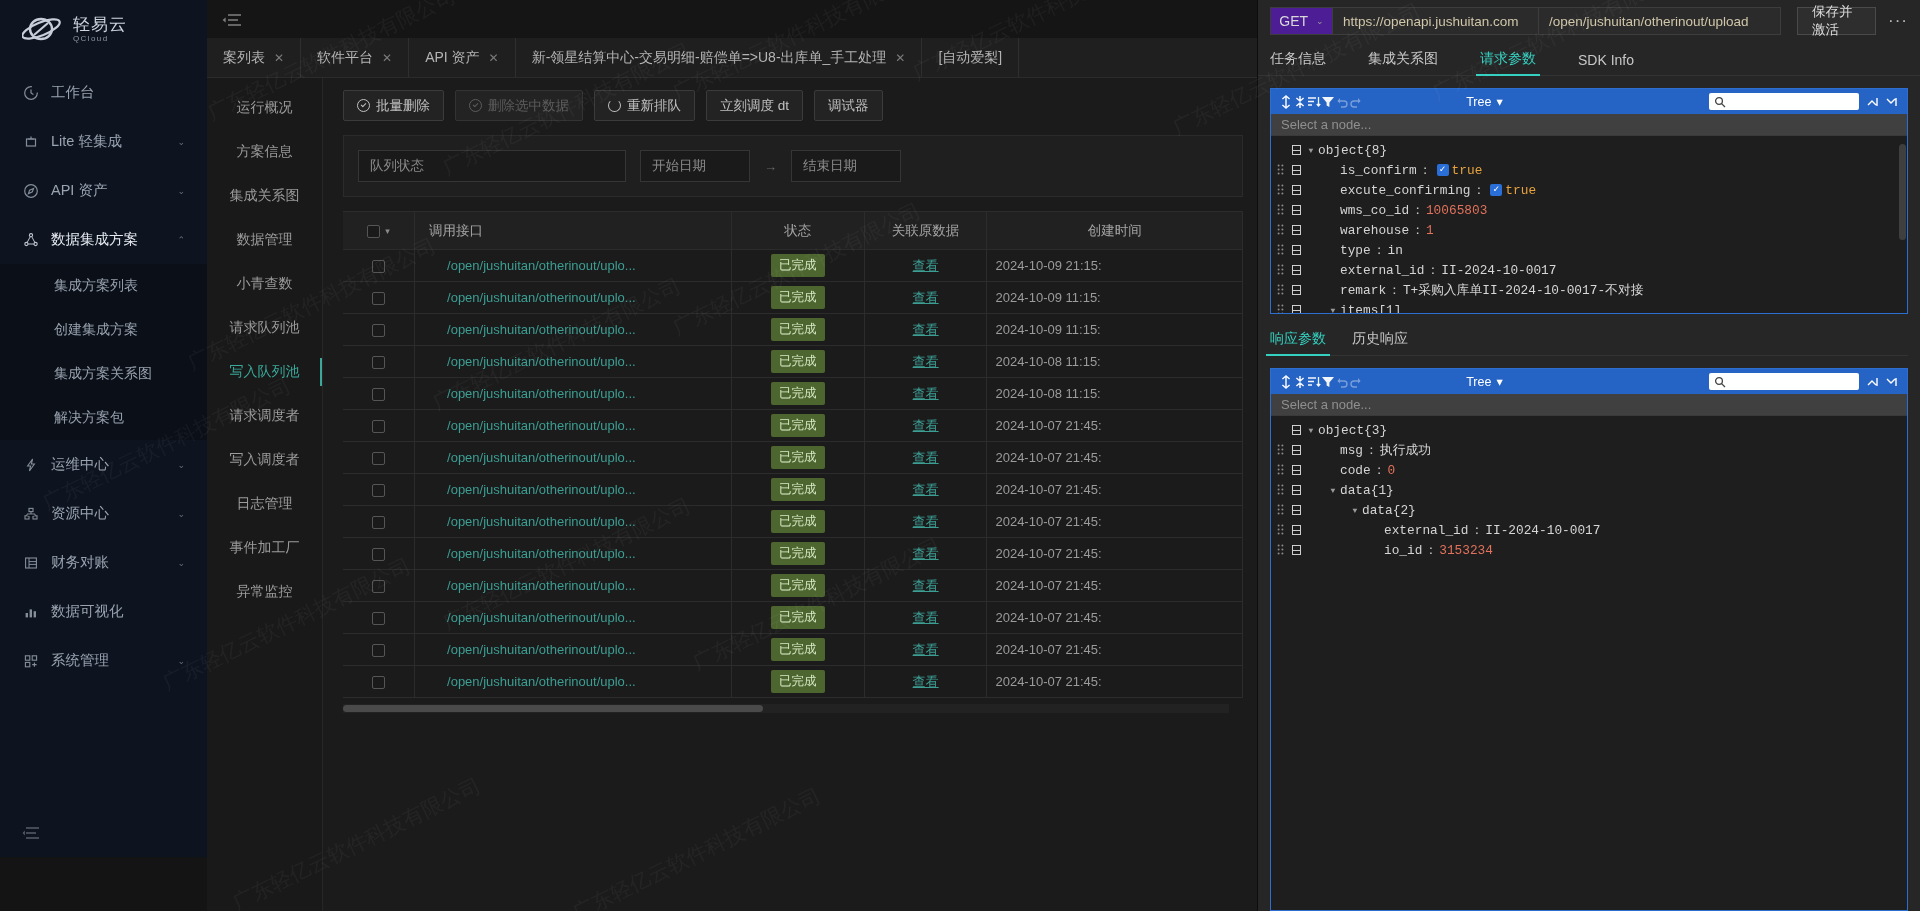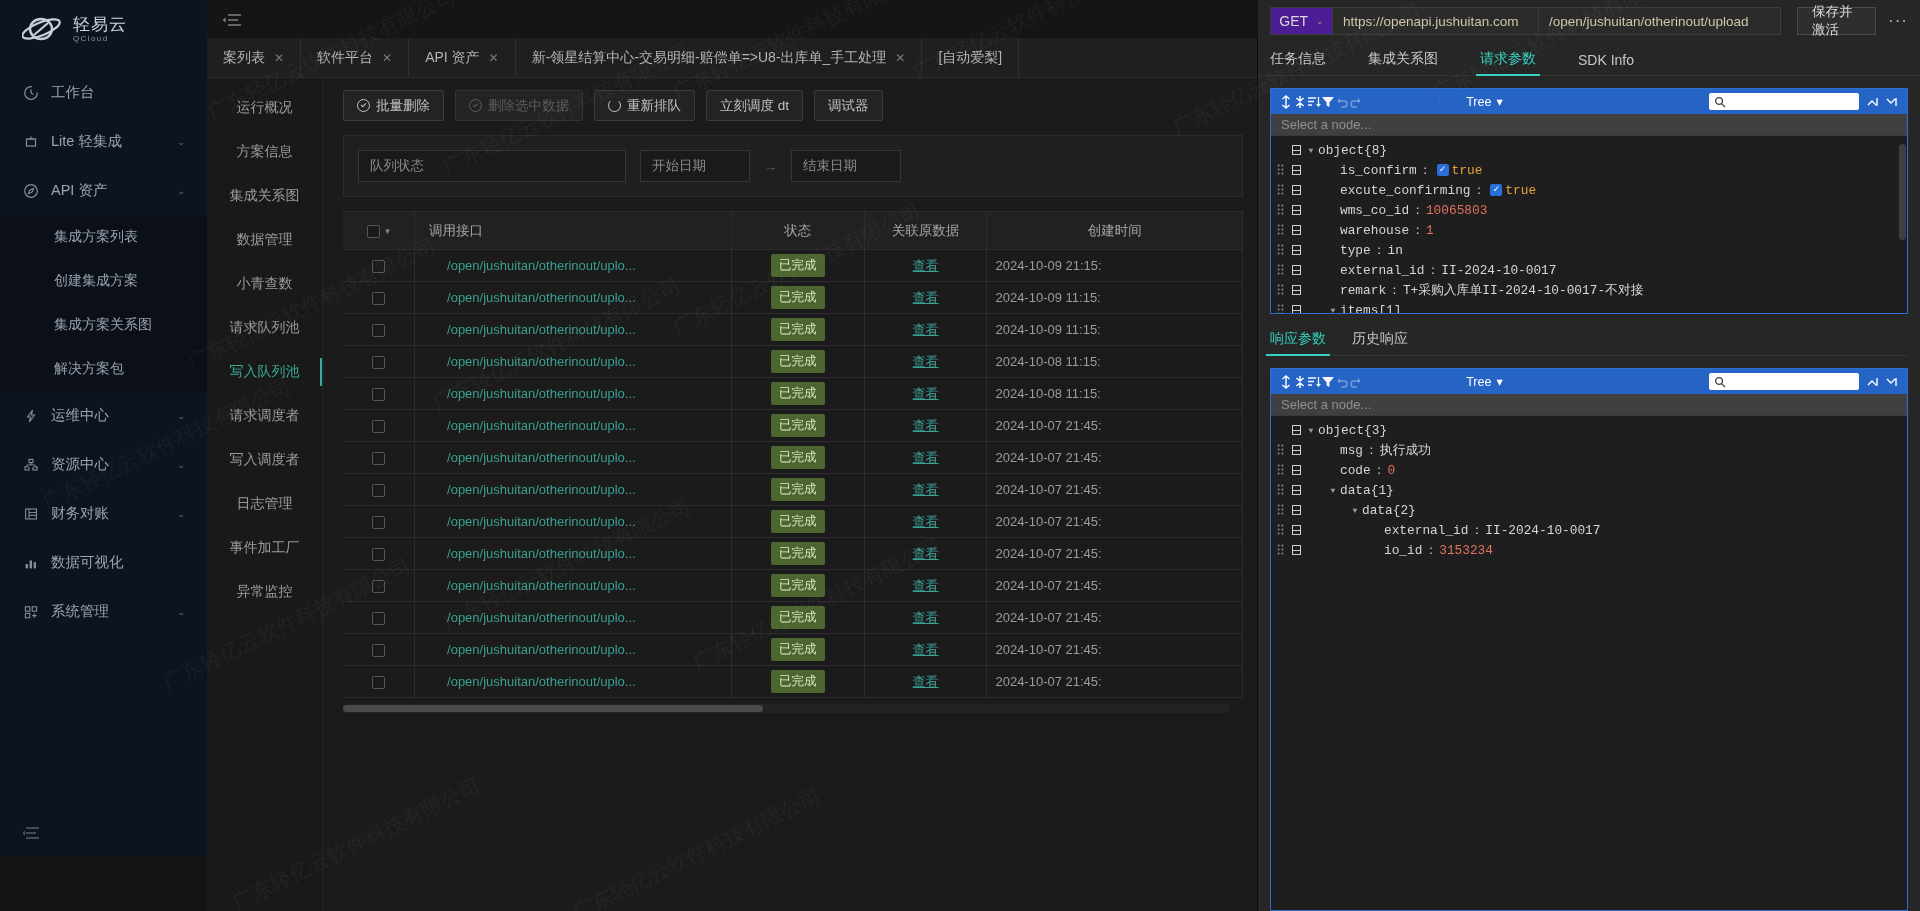--- a/index.html
+++ b/index.html
@@ -274,20 +274,32 @@
       <div class="nav-item">
         <span class="ico">
           <svg width="16" height="16" viewBox="0 0 16 16">
               <circle cx="8" cy="8" r="6.3" fill="none" stroke="#9aa3b0" stroke-width="1.2"></circle>
               <path d="M10.6 5.4L6.6 7.2 5.4 10.6 9.4 8.8z" fill="none" stroke="#9aa3b0" stroke-width="1.1"></path>
             </svg>
         </span>
         <span>API 资产</span>
         <span class="chev">⌄</span>
       </div>
+      <div class="nav-item active">
+        <span class="ico">
+          <svg width="16" height="16" viewBox="0 0 16 16">
+              <circle cx="8" cy="3.2" r="1.6" fill="none" stroke="#dfe5ee" stroke-width="1.1"></circle>
+              <circle cx="3.4" cy="12" r="1.6" fill="none" stroke="#dfe5ee" stroke-width="1.1"></circle>
+              <circle cx="12.6" cy="12" r="1.6" fill="none" stroke="#dfe5ee" stroke-width="1.1"></circle>
+              <path d="M7.2 4.8L4.2 10.4M8.8 4.8l3 5.6M5 12h6" stroke="#dfe5ee" stroke-width="1"></path>
+            </svg>
+        </span>
+        <span>数据集成方案</span>
+        <span class="chev">⌃</span>
+      </div>
 
       <div class="nav-group">
         <div class="nav-sub">
             <span>集成方案列表</span>
           </div>
         <div class="nav-sub">
             <span>创建集成方案</span>
           </div>
         <div class="nav-sub">
             <span>集成方案关系图</span>

